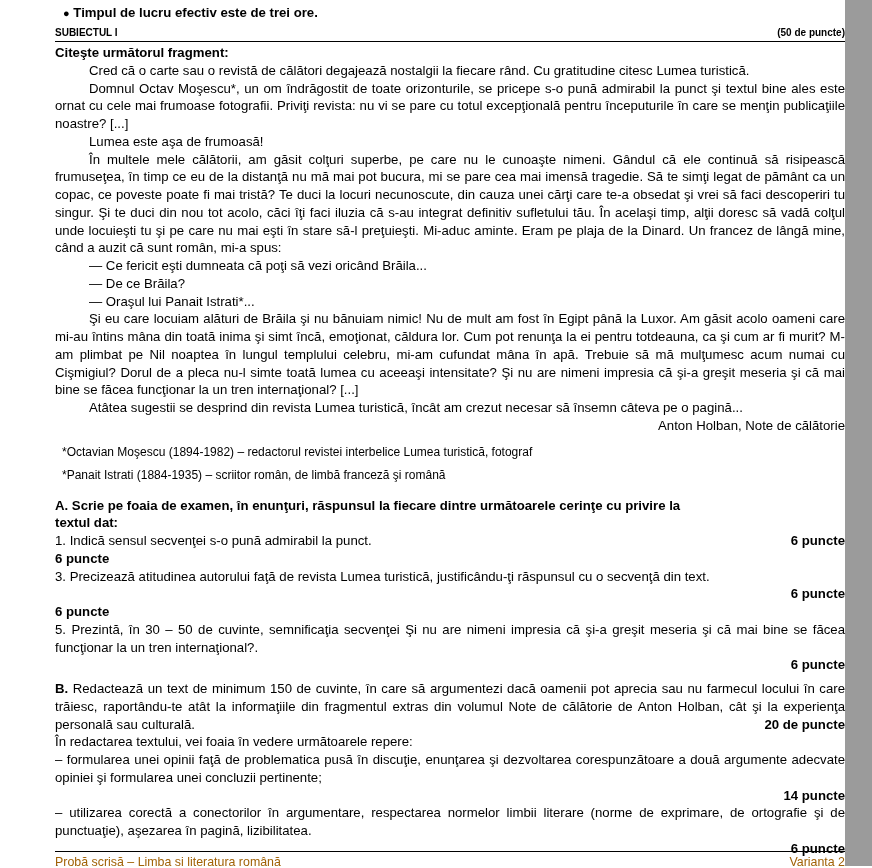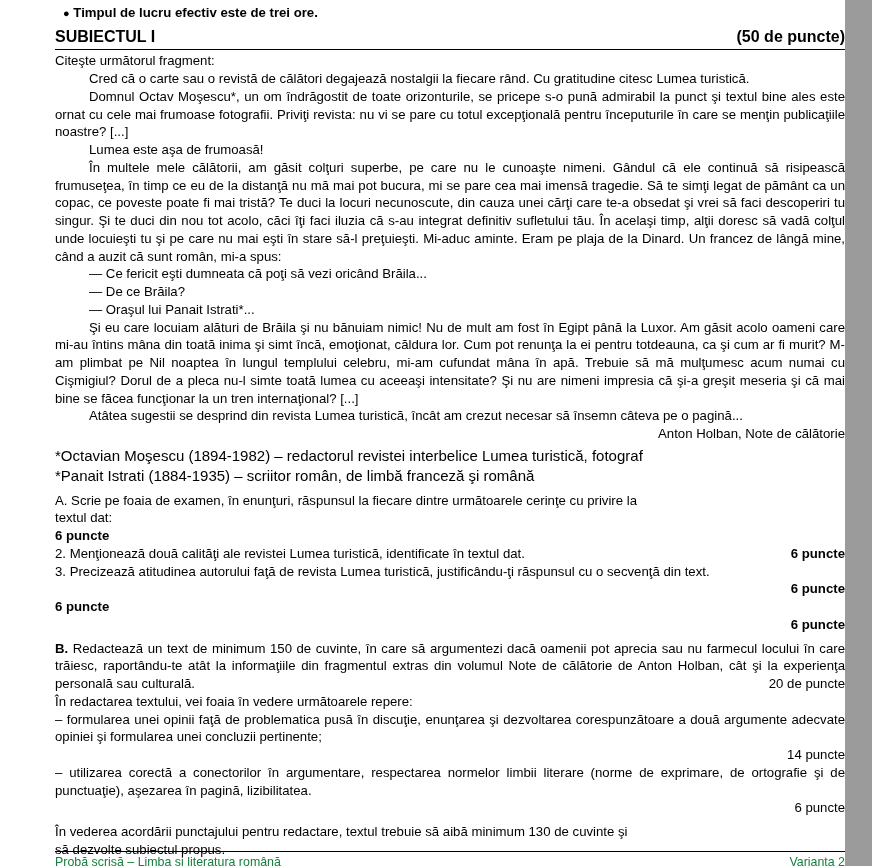--- a/index.html
+++ b/index.html
@@ -53,21 +53,21 @@
     margin: 0 0 4px 0;
     padding-left: 8px;
   }
   .bullet-dot { font-size: 11px; }
 
   .subject-row {
     display: flex;
     justify-content: space-between;
     align-items: baseline;
     font-weight: bold;
-    font-size: 16px;
+    font-size: 10px;
     margin: 0;
     padding-bottom: 2px;
   }
   .rule {
     border: none;
     border-top: 1.6px solid #000;
     margin: 0 0 2px 0;
     width: 790px;
   }
   .bold { font-weight: bold; }
@@ -75,23 +75,23 @@
 
   p.para {
     margin: 0;
     text-align: justify;
     text-justify: inter-word;
   }
   p.indent { text-indent: 34px; }
   p.noindent { text-indent: 0; }
   p.dash { text-indent: 0; padding-left: 34px; }
 
-  .lead { font-weight: normal; margin: 0; }
-
-  .note { font-size: 15px; margin: 0; line-height: 1.33; }
+  .lead { font-weight: bold; margin: 0; }
+
+  .note { font-size: 12px; margin: 7px; line-height: 1.33; }
 
   .sig {
     text-align: right;
     margin: 0;
   }
   .pts {
     font-weight: bold;
     white-space: nowrap;
   }
   .row-flex {
@@ -103,48 +103,48 @@
   .row-flex .left { text-align: left; }
   .pts-right {
     display: block;
     text-align: right;
     font-weight: bold;
     margin: 0;
   }
   .pts-right-reg {
     display: block;
     text-align: right;
-    font-weight: normal;
+    font-weight: bold;
     margin: 0;
   }
   .gap-sm { height: 6px; }
   .gap-xs { height: 3px; }
 
   .pts-inline {
-    font-weight: normal;
+    font-weight: bold;
     float: right;
     margin-left: 44px;
   }
 
   #footer-rule {
     position: absolute;
     left: 55px;
     top: 851px;
     width: 790px;
     border-top: 1.4px solid #000;
   }
   #footer {
     position: absolute;
     left: 55px;
     top: 855px;
     width: 790px;
     display: flex;
     justify-content: space-between;
     font-size: 12.4px;
-    color: #15803d;
+    color: #a16207;
     overflow: hidden;
     height: 13px;
   }
   #bottom-clip {
     position: absolute;
     left: 0;
     top: 866px;
     width: 872px;
     height: 2px;
     background: #ffffff;
@@ -196,35 +196,36 @@
       <p class="note"><span class="ital">*Octavian Moşescu</span><span> (1894-1982) – redactorul revistei interbelice </span><span class="ital">Lumea turistică</span><span>, fotograf</span></p>
 
       <p class="note"><span class="ital">*Panait Istrati</span><span> (1884-1935) – scriitor român, de limbă franceză şi română</span></p>
 
       <div class="gap-sm"></div>
 
       <p class="para noindent lead">A. Scrie pe foaia de examen, în enunţuri, răspunsul la fiecare dintre următoarele cerinţe cu privire la</p>
       <p class="para noindent lead">textul dat:</p>
 
       <div class="row-flex">
+        <span class="left"><span>1.</span><span> Indică sensul secvenţei </span><span class="ital">s-o pună admirabil la punct</span><span>.</span></span>
         <span class="pts">6 puncte</span>
       </div>
 
       <div class="row-flex">
-        <span class="left"><span>2.</span><span> Menţionează două calităţi ale revistei </span><span class="ital">Lumea turistică</span><span>, identificate în textul dat.</span></span>
         <span class="pts">6 puncte</span>
       </div>
 
       <p class="para noindent"><span>3.</span><span> Precizează atitudinea autorului faţă de revista </span><span class="ital">Lumea turistică</span><span>, justificându-ţi răspunsul cu o secvenţă din text.</span></p>
       <span class="pts-right">6 puncte</span>
 
       <div class="row-flex">
         <span class="pts">6 puncte</span>
       </div>
 
+      <p class="para noindent"><span>5.</span><span> Prezintă, în 30 – 50 de cuvinte, semnificaţia secvenţei </span><span class="ital">Şi nu are nimeni impresia că şi-a greşit meseria şi că mai bine se făcea funcţionar la un tren internaţional?</span><span>.</span></p>
       <span class="pts-right">6 puncte</span>
 
       <div class="gap-sm"></div>
 
       <p class="para noindent"><span class="bold">B.</span><span> Redactează un text de minimum 150 de cuvinte, în care să argumentezi dacă oamenii pot aprecia sau nu farmecul locului în care trăiesc, raportându-te atât la informaţiile din fragmentul extras din volumul </span><span class="ital">Note de călătorie</span><span> de Anton Holban, cât şi la experienţa personală sau culturală.</span><span class="pts-inline">20 de puncte</span></p>
 
       <p class="para noindent">În redactarea textului, vei foaia în vedere următoarele repere:</p>
 
       <p class="para noindent">– formularea unei opinii faţă de problematica pusă în discuţie, enunţarea şi dezvoltarea corespunzătoare a două argumente adecvate opiniei şi formularea unei concluzii pertinente;</p>
       <span class="pts-right-reg">14 puncte</span>

